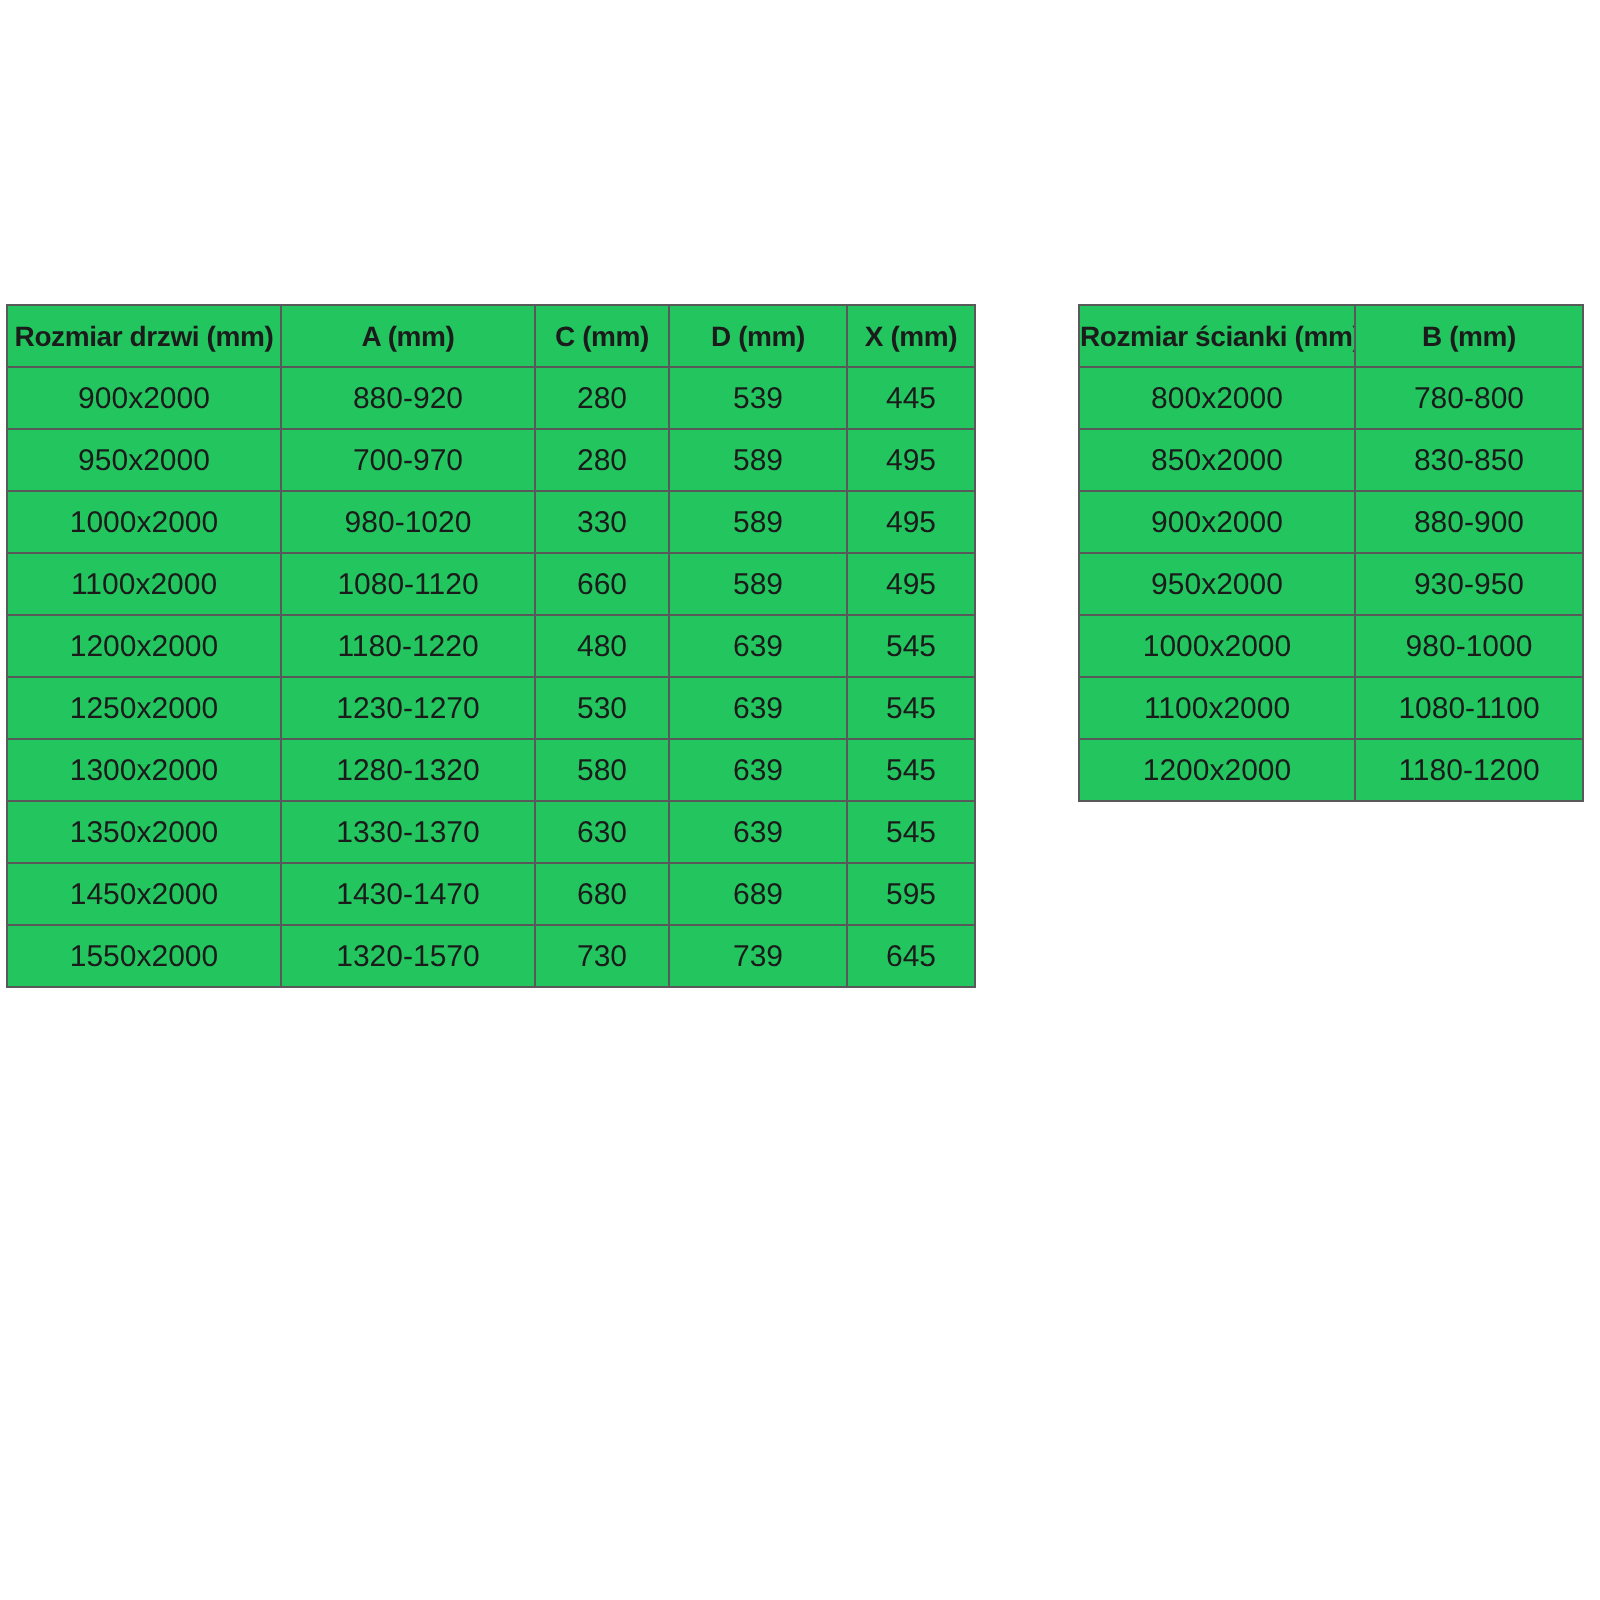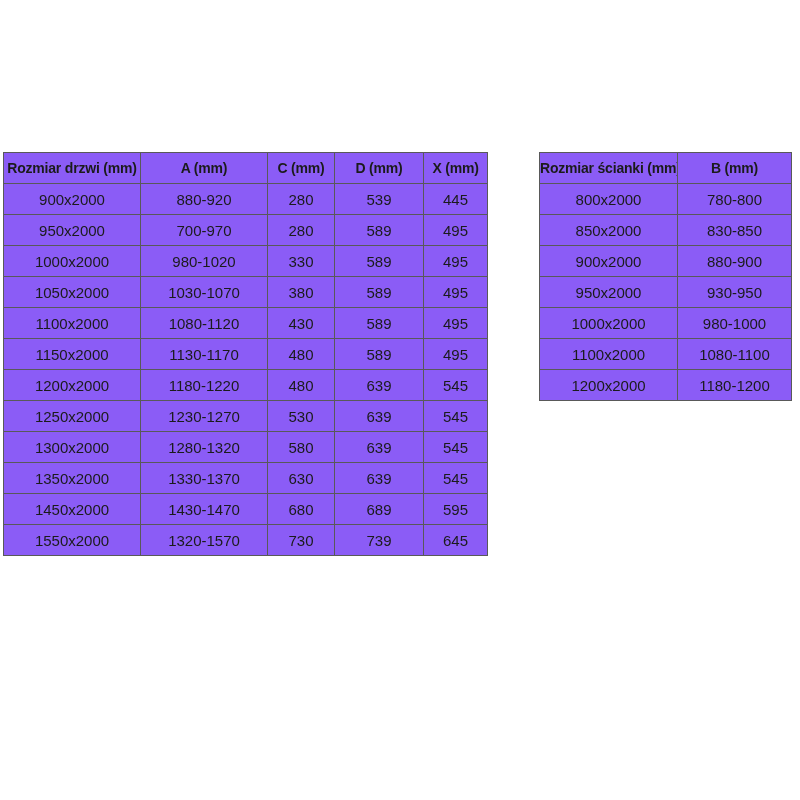--- a/index.html
+++ b/index.html
@@ -11,21 +11,21 @@
     width: 800px;
     height: 800px;
     position: relative;
     font-family: "Liberation Sans", sans-serif;
     color: #1b1b1b;
   }
   table {
     position: absolute;
     border-collapse: collapse;
     table-layout: fixed;
-    background: #8b5cf6;
+    background: #22c55e;
   }
   th, td {
     border: 1px solid #595959;
     text-align: center;
     vertical-align: middle;
     padding: 0;
     height: 30px;
     font-size: 15px;
     white-space: nowrap;
     overflow: hidden;
@@ -88,37 +88,23 @@
         <td>495</td>
       </tr>
       <tr>
         <td>1000x2000</td>
         <td>980-1020</td>
         <td>330</td>
         <td>589</td>
         <td>495</td>
       </tr>
       <tr>
-        <td>1050x2000</td>
-        <td>1030-1070</td>
-        <td>380</td>
-        <td>589</td>
-        <td>495</td>
-      </tr>
-      <tr>
         <td>1100x2000</td>
         <td>1080-1120</td>
-        <td>430</td>
-        <td>589</td>
-        <td>495</td>
-      </tr>
-      <tr>
-        <td>1150x2000</td>
-        <td>1130-1170</td>
-        <td>480</td>
+        <td>660</td>
         <td>589</td>
         <td>495</td>
       </tr>
       <tr>
         <td>1200x2000</td>
         <td>1180-1220</td>
         <td>480</td>
         <td>639</td>
         <td>545</td>
       </tr>

